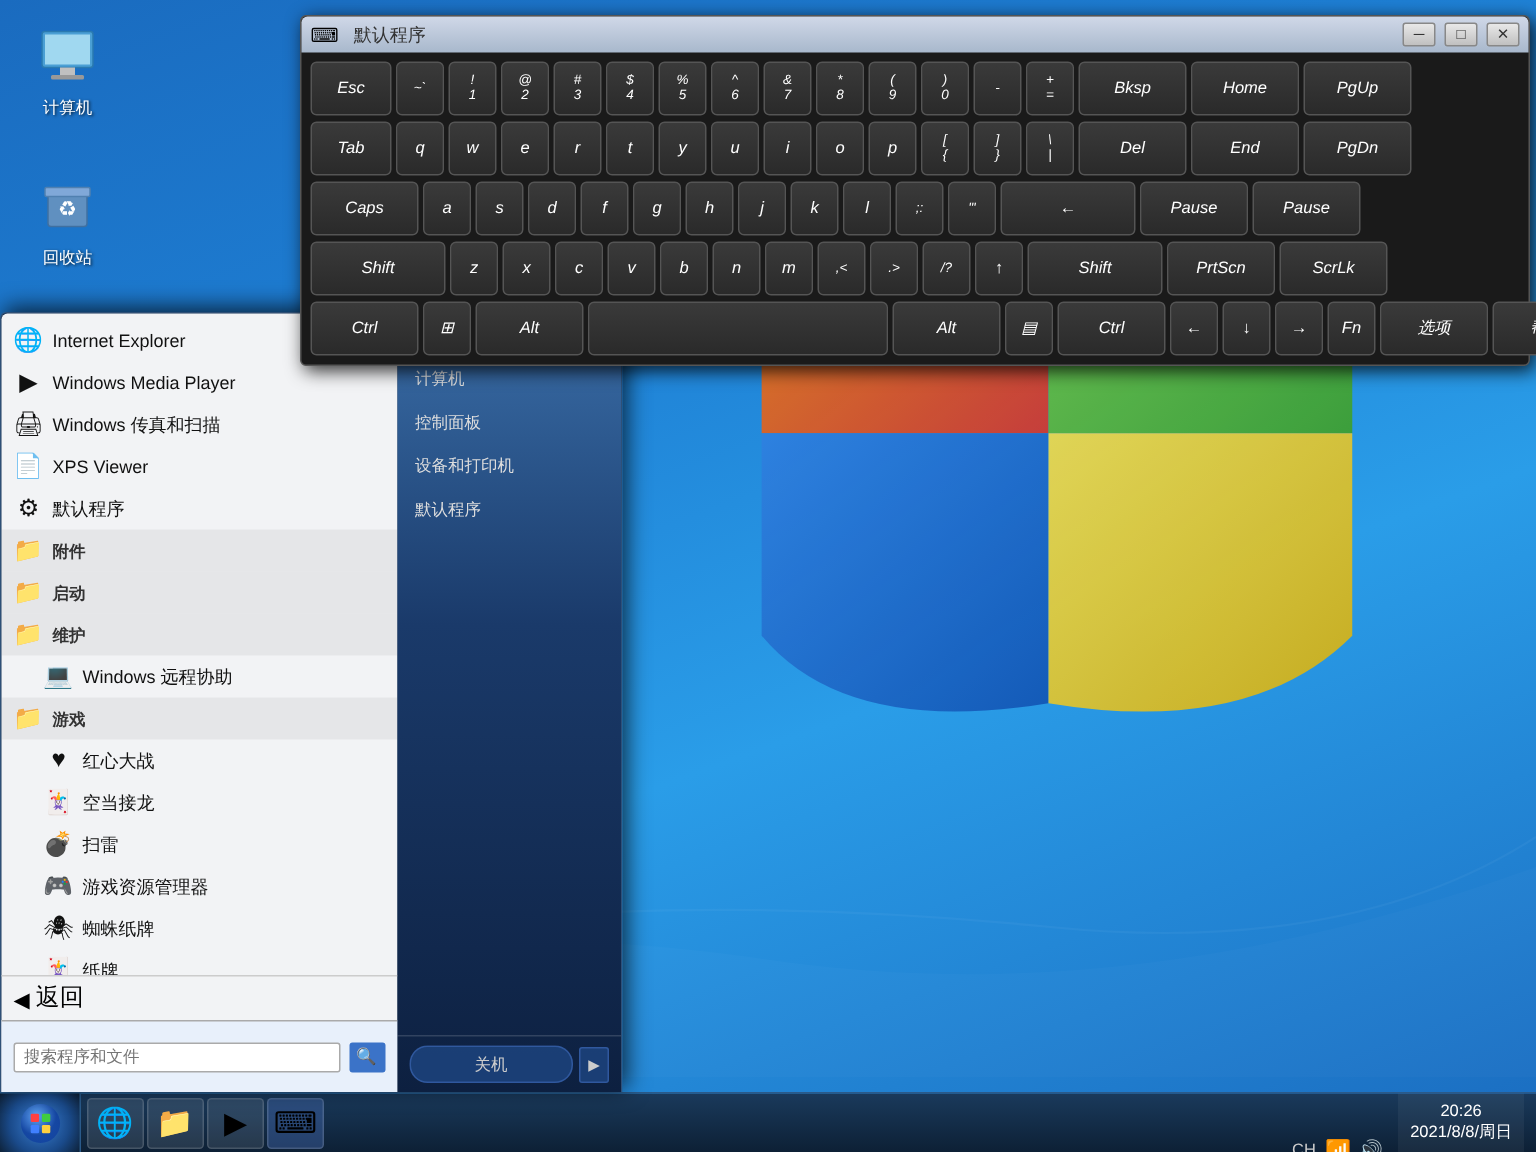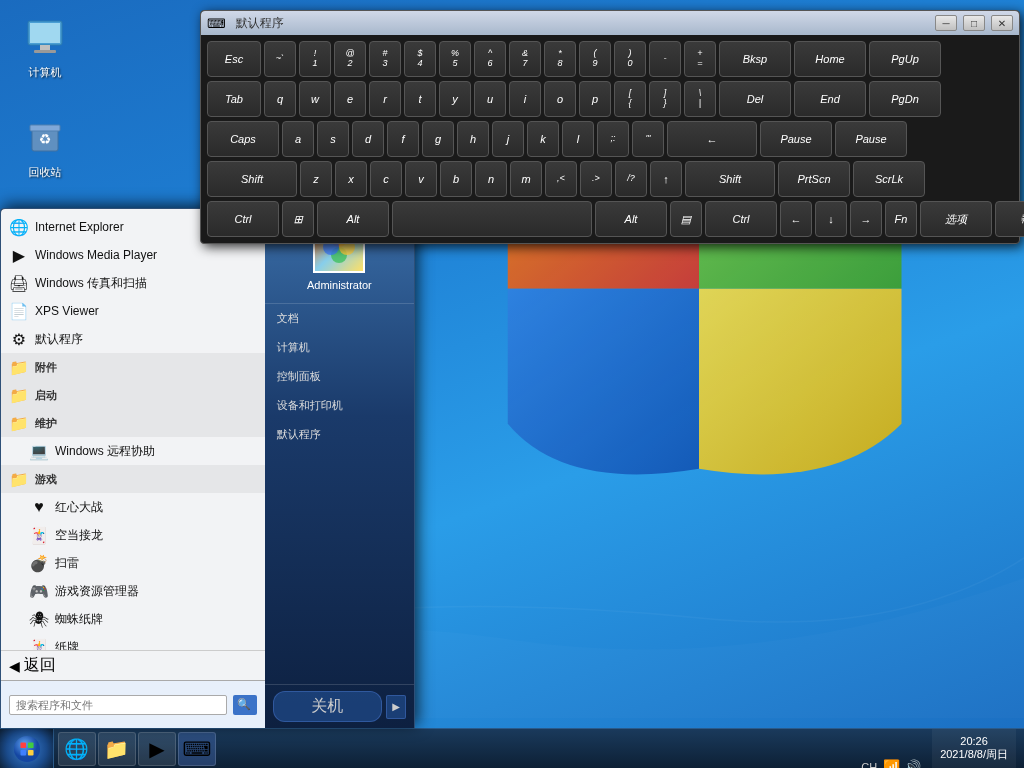--- a/index.html
+++ b/index.html
@@ -269,21 +269,21 @@
       align-items: center;
       padding: 6px 8px;
       gap: 4px;
     }
 
     .shutdown-btn {
       flex: 1;
       background: rgba(30,70,130,0.8);
       border: 1px solid rgba(100,150,255,0.3);
       color: #ccc;
-      font-size: 16px;
+      font-size: 11px;
       padding: 4px 8px;
       cursor: pointer;
       border-radius: 12px;
     }
 
     .shutdown-arrow {
       width: 20px;
       height: 24px;
       background: rgba(30,70,130,0.8);
       border: 1px solid rgba(100,150,255,0.3);
@@ -644,40 +644,20 @@
         <span style="font-size:14px; margin-right:4px;">◀</span>
         <span>返回</span>
       </div>
       <div class="start-search">
         <input type="text" style="flex: 1 1 0%; border: 1px solid rgb(170, 170, 170); border-radius: 2px; padding: 3px 6px; font-size: 11px; outline: none;" placeholder="搜索程序和文件">
         <button class="search-btn">🔍</button>
       </div>
     </div>
 
     <div class="start-right">
-      <div class="start-user-area">
-        <div class="user-avatar">
-
-          <svg width="48" height="48" viewBox="0 0 48 48">
-            <rect width="48" height="48" fill="url(#avatar_grad)"></rect>
-            <circle cx="24" cy="16" r="8" fill="#ff8040" opacity="0.8"></circle>
-            <circle cx="24" cy="32" r="8" fill="#40c060" opacity="0.8"></circle>
-            <circle cx="16" cy="24" r="8" fill="#4080ff" opacity="0.8"></circle>
-            <circle cx="32" cy="24" r="8" fill="#ffd040" opacity="0.8"></circle>
-            <defs>
-              <linearGradient id="avatar_grad" x1="0" y1="0" x2="1" y2="1">
-                <stop offset="0%" stop-color="#ff6a00"></stop>
-                <stop offset="50%" stop-color="#87ceeb"></stop>
-                <stop offset="100%" stop-color="#ffe066"></stop>
-              </linearGradient>
-            </defs>
-          </svg>
-        </div>
-        <span class="user-name">Administrator</span>
-      </div>
 
       <div class="start-right-item">文档</div>
       <div class="start-right-item">计算机</div>
       <div class="start-right-item">控制面板</div>
       <div class="start-right-item">设备和打印机</div>
       <div class="start-right-item">默认程序</div>
 
       <div class="start-right-bottom">
         <button class="shutdown-btn">关机</button>
         <div class="shutdown-arrow">▶</div>

